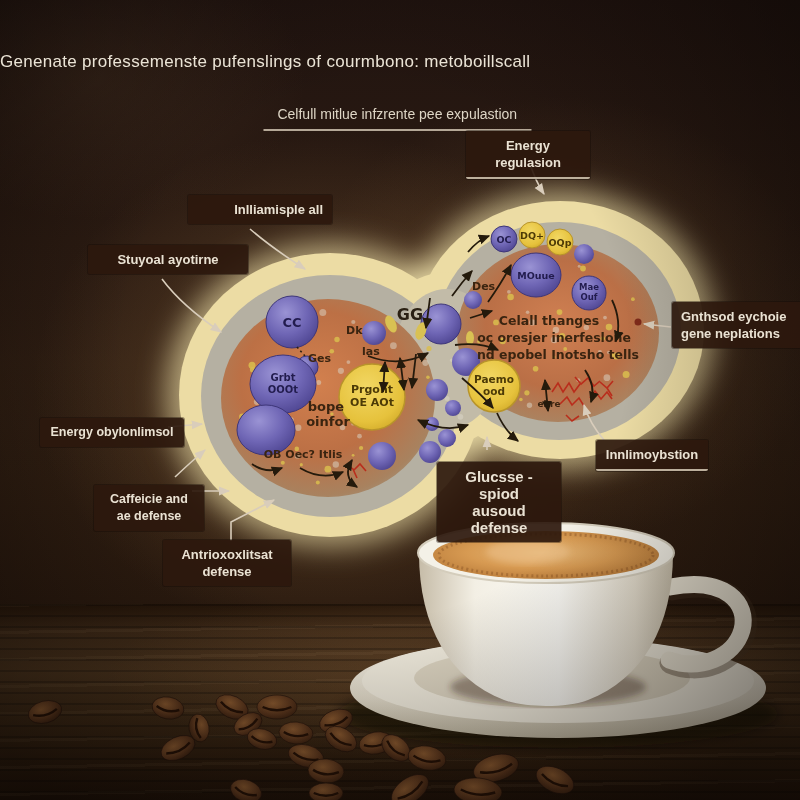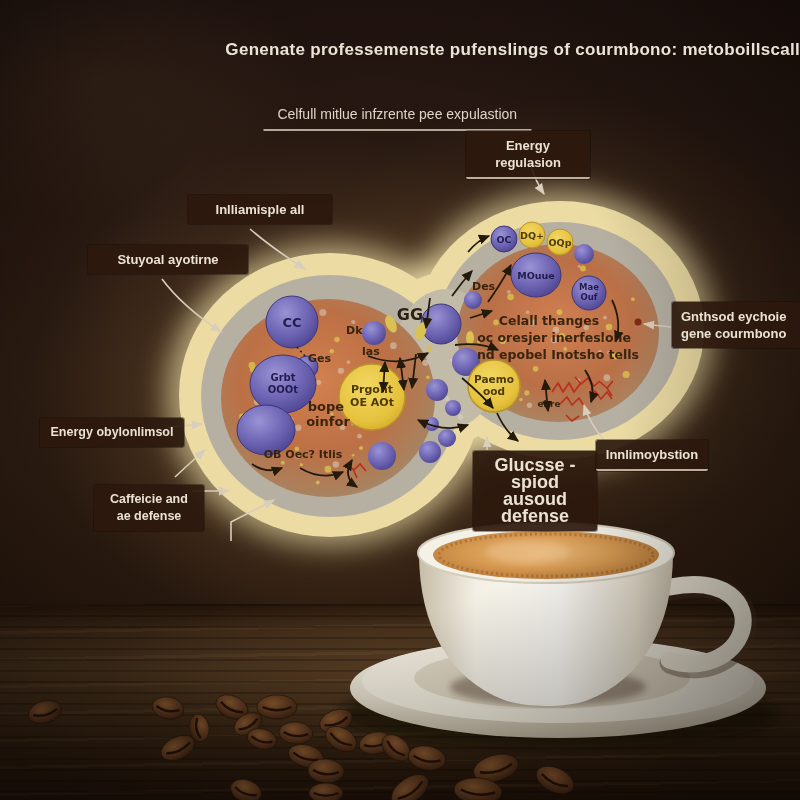--- a/index.html
+++ b/index.html
@@ -15,22 +15,22 @@
   #wood{position:absolute;left:0;top:604px;width:800px;height:196px;
     background:
       repeating-linear-gradient(180deg, rgba(0,0,0,.22) 0 2px, rgba(0,0,0,0) 2px 11px),
       repeating-linear-gradient(179deg, rgba(255,214,160,.05) 0 3px, rgba(0,0,0,0) 3px 27px),
       radial-gradient(ellipse 500px 120px at 60% 35%, rgba(140,98,58,.30), rgba(0,0,0,0) 75%),
       linear-gradient(180deg,#241509 0%,#3e2a18 14%,#49331d 34%,#3b2815 58%,#2b1b0d 82%,#1d1108 100%);
   }
   #vignette{position:absolute;inset:0;pointer-events:none;
     background:radial-gradient(ellipse at 47% 44%, rgba(0,0,0,0) 42%, rgba(8,4,2,.5) 88%);}
   svg{position:absolute;left:0;top:0;}
-  .hdr-title{position:absolute;top:40px;left:0;width:800px;text-align:right;
-    color:#ebe4d6;font-size:17px;font-weight:bold;letter-spacing:.3px;}
+  .hdr-title{position:absolute;top:52px;left:0;width:800px;text-align:left;
+    color:#ebe4d6;font-size:17px;font-weight:normal;letter-spacing:.3px;}
   .hdr-sub{position:absolute;top:106px;left:50%;transform:translateX(-51%);
     color:#ded6c6;font-size:14px;padding:0 14px 7px 14px;
     border-bottom:2px solid rgba(228,216,196,.75);}
   .callout{position:absolute;background:rgba(44,24,13,.92);color:#eae2d3;
     font-size:13px;font-weight:bold;line-height:17px;text-align:center;
     padding:6px 9px;border-radius:2px;box-shadow:0 0 0 1px rgba(20,10,5,.4);}
   .callout.uline{border-bottom:2px solid rgba(225,214,192,.8);}
   .cell-note{font-family:"DejaVu Sans",sans-serif;font-weight:bold;fill:#3a2410;}
   .organelle-label{font-family:"DejaVu Sans",sans-serif;font-weight:bold;fill:#221c4e;}
   .yellow-label{font-family:"DejaVu Sans",sans-serif;font-weight:bold;fill:#4c3a06;}
@@ -439,37 +439,41 @@
   </svg>
 
   <div id="vignette"></div>
 
   <div class="hdr-title">Genenate professemenste pufenslings of courmbono: metoboillscall</div>
   <div class="hdr-sub">Celfull mitlue infzrente pee expulastion</div>
 
   <div class="callout uline" style="left:466px;top:131px;width:106px;text-align:center;">
     <div>Energy regulasion</div>
   </div>
-  <div class="callout" style="left:188px;top:195px;width:126px;">
+  <div class="callout" style="left:188px;top:195px;width:126px;text-align:right;">
     <div>Inlliamisple all</div>
   </div>
   <div class="callout" style="left:88px;top:245px;width:142px;">
     <div>Stuyoal ayotirne</div>
   </div>
   <div class="callout" style="left:40px;top:418px;width:126px;font-size:12.5px;text-align:center;">
     <div>Energy obylonlimsol</div>
   </div>
   <div class="callout" style="left:94px;top:476px;width:92px;font-size:12.5px;margin-top:9px;">
     <div>Caffeicie and</div>
     <div>ae defense</div>
   </div>
+  <div class="callout" style="left:163px;top:540px;width:110px;">
+    <div>Antrioxoxlitsat</div>
+    <div>defense</div>
+  </div>
   <div class="callout" style="left:672px;top:302px;width:118px;text-align:left;">
     <div>Gnthsod eychoie</div>
-    <div>gene courmbono</div>
-  </div>
-  <div class="callout" style="left:437px;top:451px;width:106px;font-size:18px;margin-left:36px;">
+    <div>gene neplations</div>
+  </div>
+  <div class="callout" style="left:437px;top:462px;width:106px;font-size:15px;">
     <div>Glucsse - spiod</div>
     <div>ausoud defense</div>
   </div>
   <div class="callout uline" style="left:596px;top:440px;width:94px;">
     <div>Innlimoybstion</div>
   </div>
 </div>
 
 </body></html>

